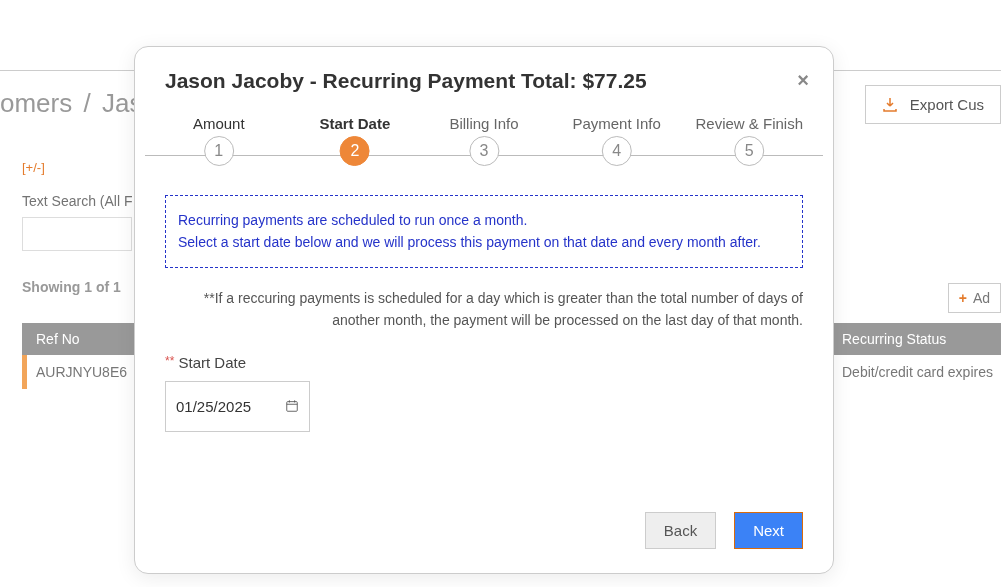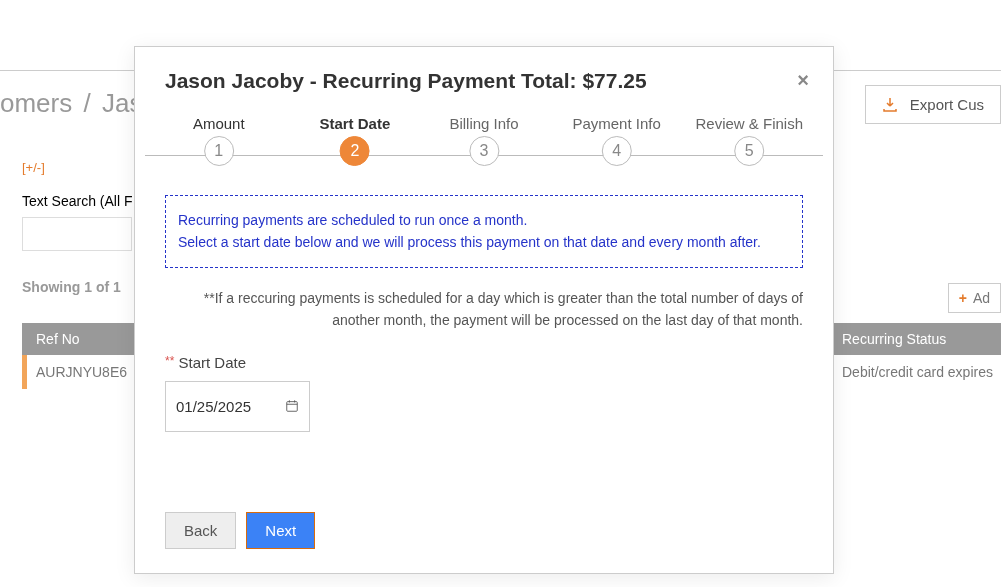--- a/index.html
+++ b/index.html
@@ -49,21 +49,21 @@
   }
   .export-btn svg { width: 16px; height: 16px; }
 
   .left-panel {
     position: absolute;
     top: 160px;
     left: 22px;
     width: 120px;
   }
   .toggle-link { color: #e47b2c; font-size: 13px; }
-  .text-search-label { color: #000000; font-size: 14px; margin-top: 18px; }
+  .text-search-label { color: #737373; font-size: 14px; margin-top: 18px; }
   .text-search-input { border:1px solid #ddd; height:34px; width:110px; margin-top:8px; background:#fff;}
   .showing { color: #999; margin-top: 28px; font-size: 14px; font-weight:600;}
   
   .table-header-row {
     position: absolute;
     top: 323px;
     left: 22px;
     right: 0;
     height: 32px;
     background: #999;
@@ -105,21 +105,21 @@
   }
 
   
   .modal {
     position: absolute;
     top: 46px;
     left: 134px;
     width: 700px;
     background: #fff;
     border: 1px solid #ccc;
-    border-radius: 0;
+    border-radius: 14px;
     padding: 22px 30px 24px 30px;
     box-shadow: 0 4px 20px rgba(0,0,0,0.08);
   }
   .modal-title {
     font-size: 21px;
     font-weight: 700;
     color: #333;
     margin-bottom: 22px;
   }
   .close-x {
@@ -202,22 +202,22 @@
     display:flex;
     align-items:center;
     justify-content:space-between;
     color:#333;
   }
   .date-input svg{width:14px;height:14px;}
 
   .modal-footer {
     margin-top: 80px;
     display:flex;
-    justify-content:flex-start;
-    gap:10px;
+    justify-content:flex-end;
+    gap:18px;
   }
   .btn {
     padding: 9px 18px;
     font-size:15px;
     border:1px solid transparent;
     cursor:pointer;
   }
   .btn-back {
     background:#eee;
     border-color:#ccc;

